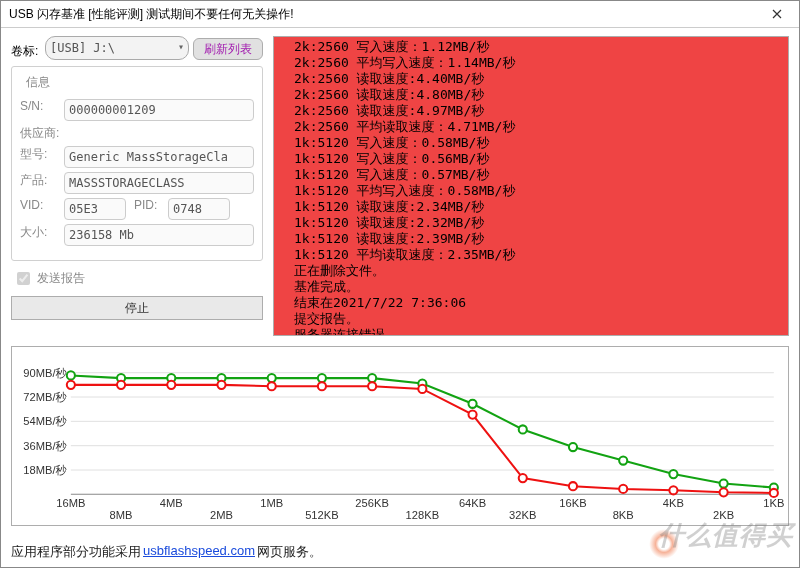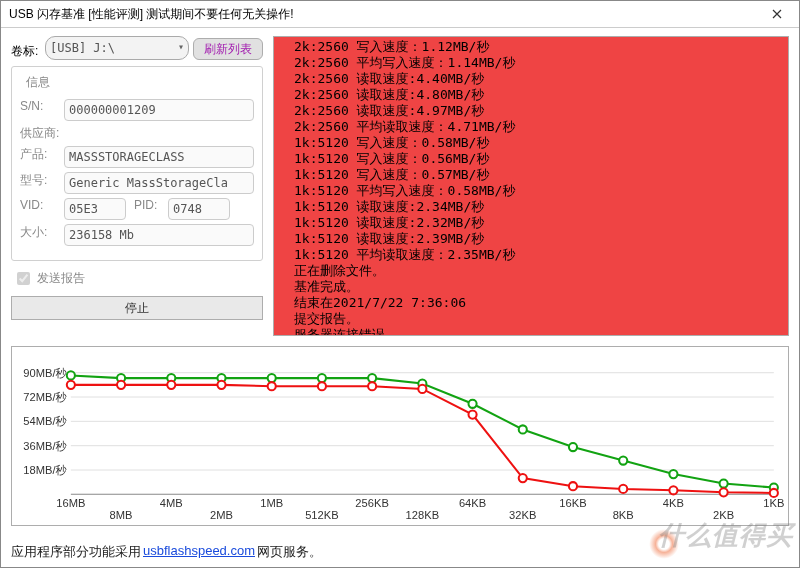--- a/index.html
+++ b/index.html
@@ -60,26 +60,26 @@
         <div class="info">
           <div class="hdr">信息</div>
           <div class="frow">
               <span class="fl">S/N:</span>
               <span class="fval">000000001209</span>
             </div>
           <div class="frow">
               <span class="fl">供应商:</span>
             </div>
           <div class="frow">
+              <span class="fl">型号:</span>
+              <span class="fval">Generic MassStorageCla</span>
+            </div>
+          <div class="frow">
               <span class="fl">产品:</span>
               <span class="fval">MASSSTORAGECLASS</span>
-            </div>
-          <div class="frow">
-              <span class="fl">型号:</span>
-              <span class="fval">Generic MassStorageCla</span>
             </div>
           <div class="frow">
             <span class="fl">VID:</span>
             <span class="fval small">05E3</span>
             <span class="fl" style="width:34px;margin-left:8px">PID:</span>
             <span class="fval small">0748</span>
           </div>
           <div class="frow">
               <span class="fl">大小:</span>
               <span class="fval">236158 Mb</span>

